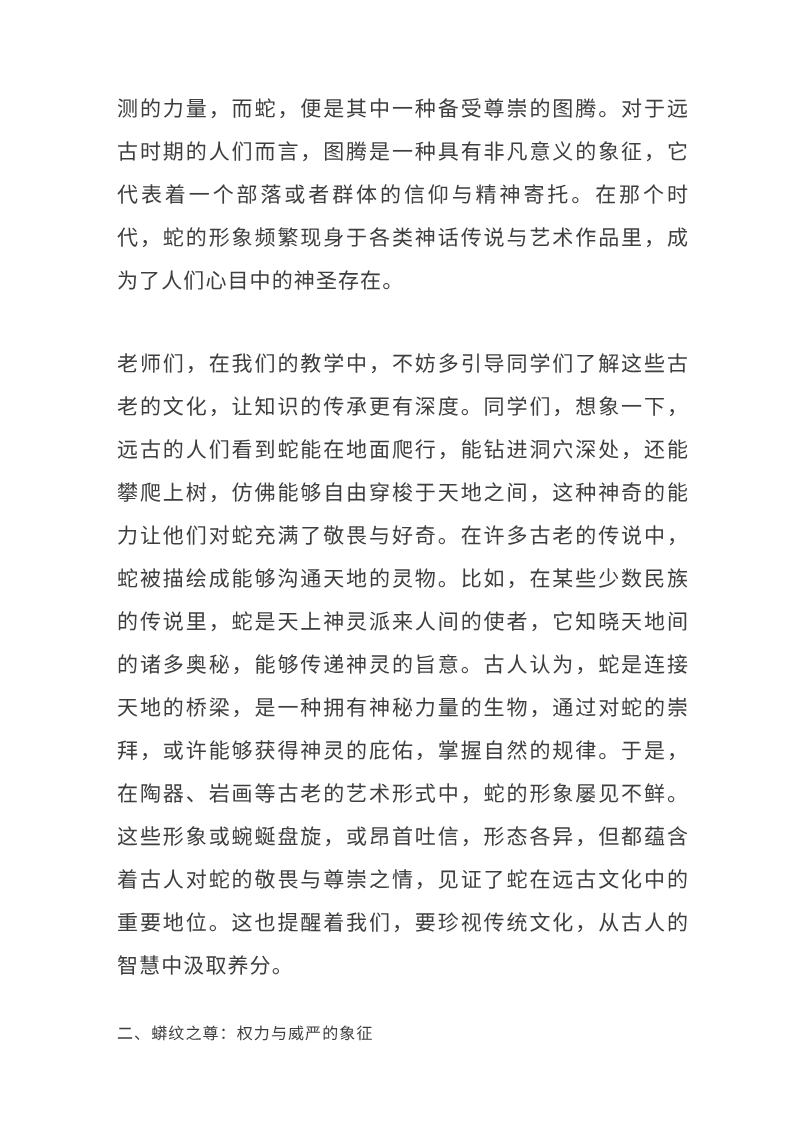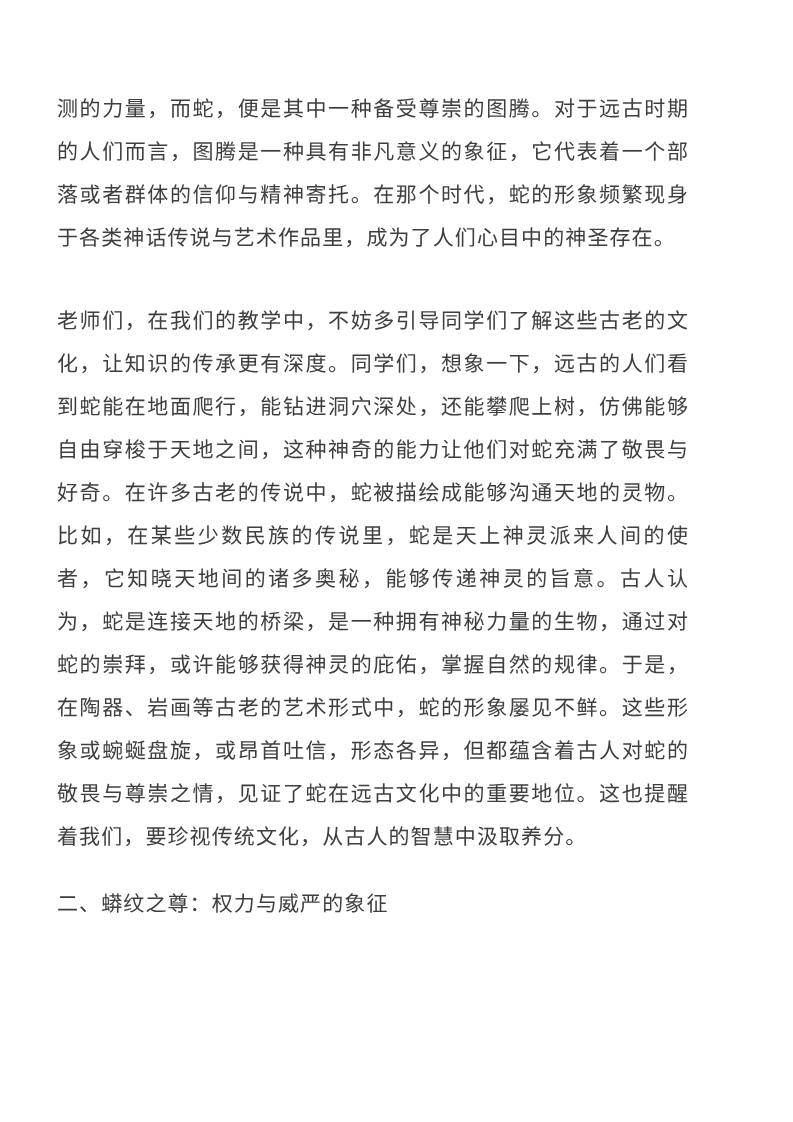--- a/index.html
+++ b/index.html
@@ -11,38 +11,38 @@
     width: 793px;
     height: 1122px;
     overflow: hidden;
     font-family: "Liberation Serif", "DejaVu Serif", serif;
   }
   .doc-page {
     box-sizing: border-box;
     width: 793px;
     height: 988px;
     background: #ffffff;
-    padding: 88px 104px 0 57px;
+    padding: 88px 104px 0 117px;
   }
   .doc-paragraph {
     margin: 0;
     font-size: 21px;
     line-height: 43px;
     letter-spacing: 1.1px;
     color: #3e3e3e;
     text-align: justify;
     text-justify: inter-ideograph;
     word-break: break-all;
     font-weight: 400;
   }
   .doc-paragraph.para-1 { margin-bottom: 40px; }
   .doc-paragraph.para-2 { margin-bottom: 24px; }
   .doc-heading {
     margin: 0;
-    font-size: 21px;
+    font-size: 16px;
     line-height: 43px;
     letter-spacing: 1.1px;
     color: #3e3e3e;
     font-weight: 400;
     text-align: left;
     word-break: break-all;
   }
 </style>
 </head>
 <body>

